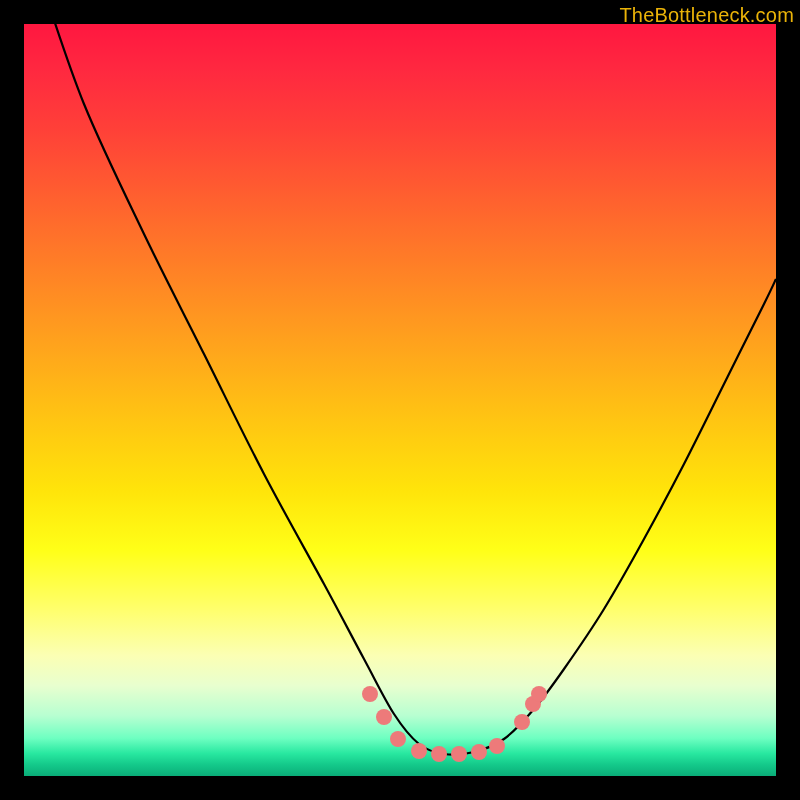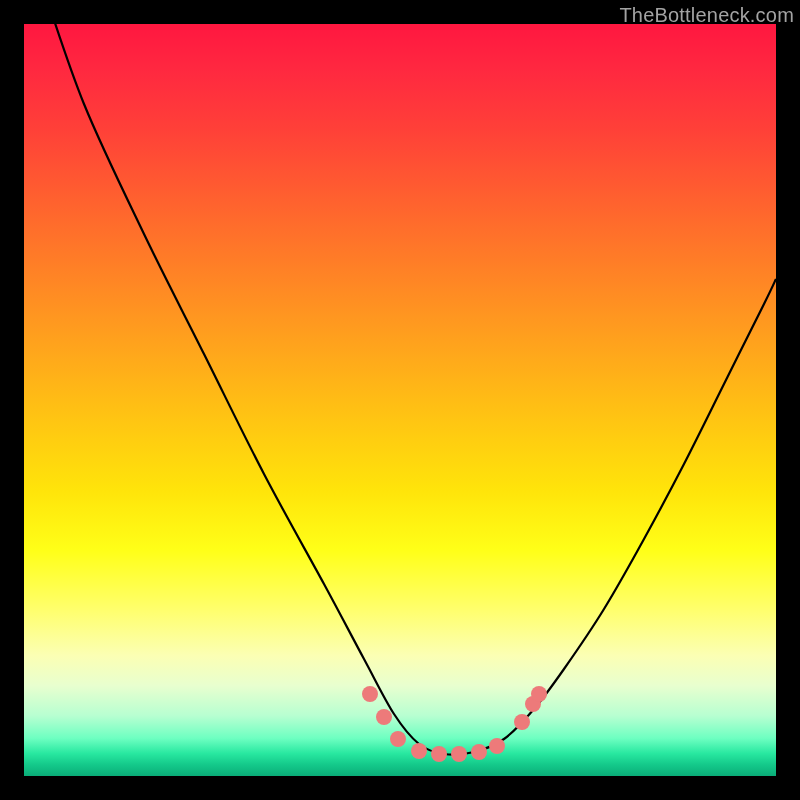--- a/index.html
+++ b/index.html
@@ -50,21 +50,21 @@
     position: absolute;
     left: 0;
     top: 0;
     width: 752px;
     height: 752px;
   }
   .watermark {
     position: absolute;
     top: 4px;
     right: 6px;
-    color: #a3a3a3;
+    color: #eab308;
     font-size: 20px;
     font-weight: 500;
     letter-spacing: 0.2px;
     user-select: none;
   }
 </style>
 </head>
 <body>
 
 <div class="frame">

